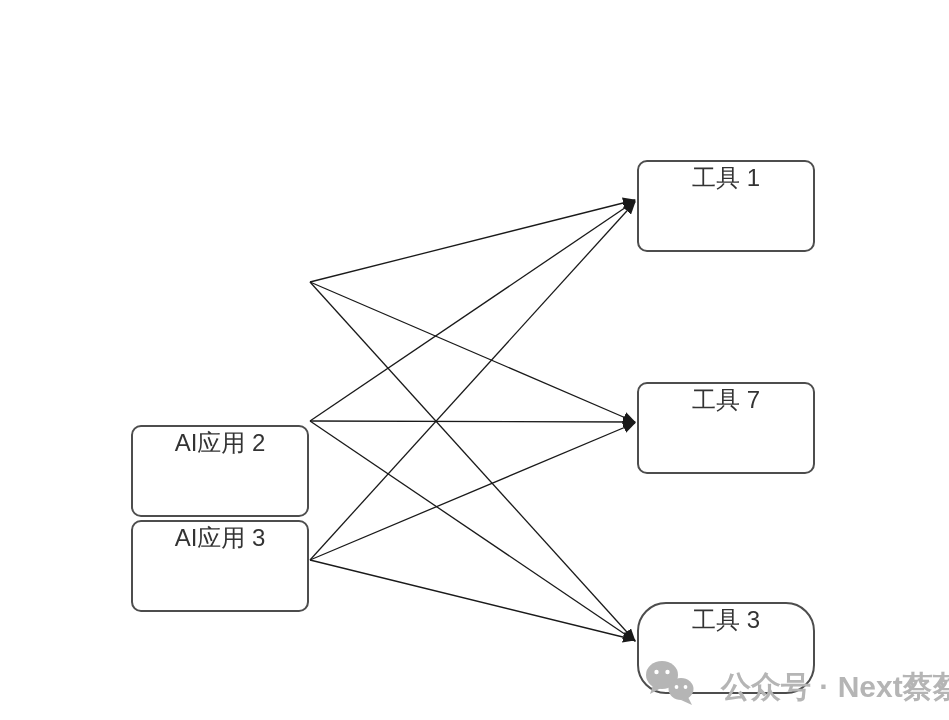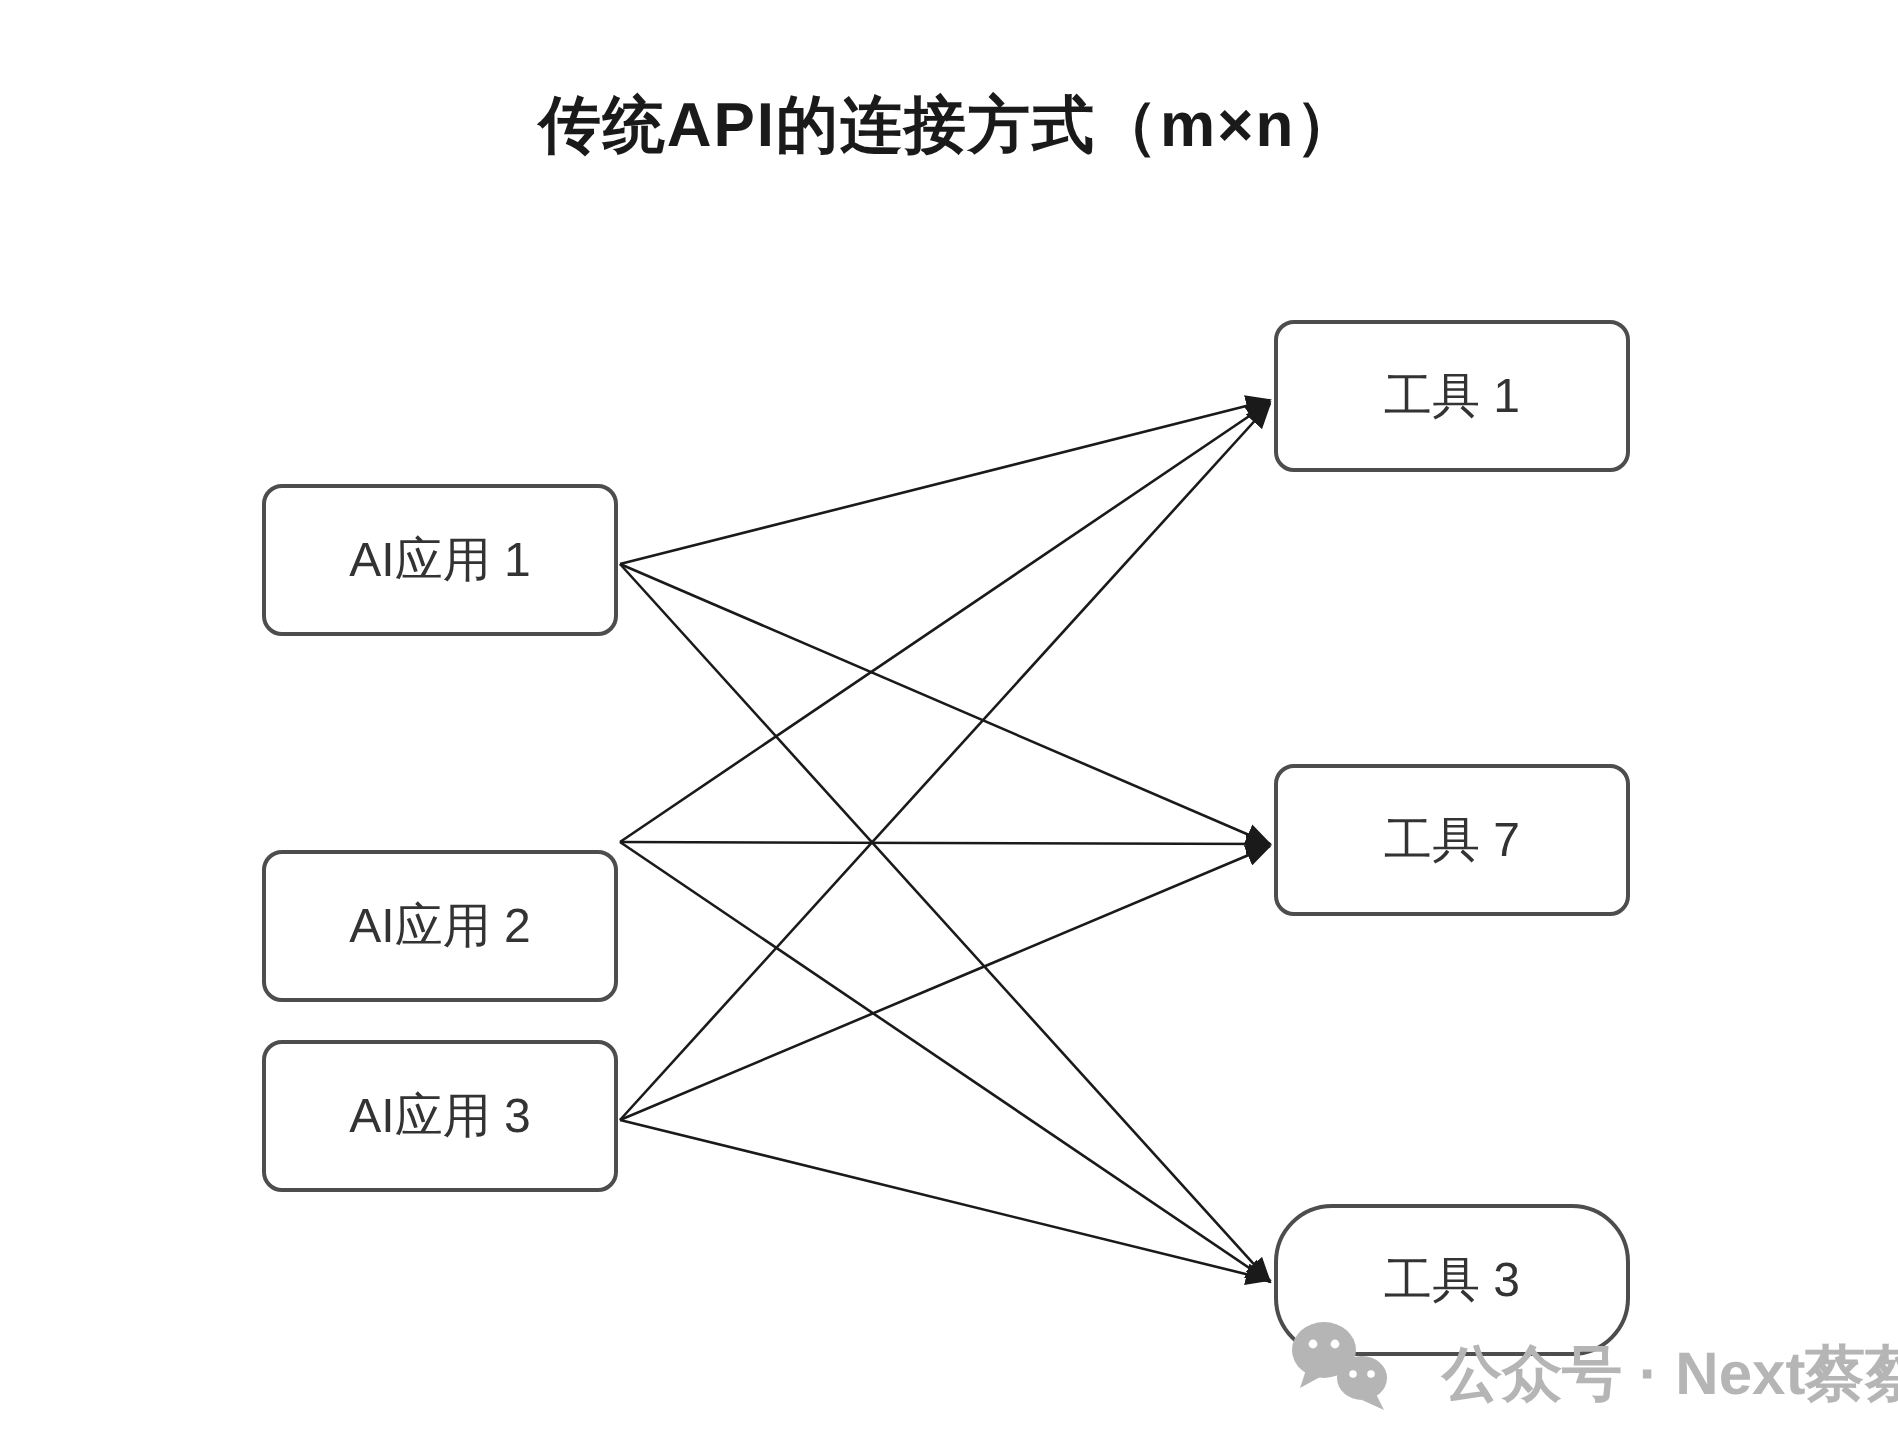--- a/index.html
+++ b/index.html
@@ -42,26 +42,26 @@
     width: 949px; height: 720px;
   }
   .edges line {
     stroke: var(--edge);
     stroke-width: 1.3;
   }
   .arrowhead { fill: var(--edge); }
   .node {
     position: absolute;
     width: 178px;
-    height: 76px;
+    height: 92px;
     background: var(--box-fill);
     border: 2px solid var(--box-border);
     border-radius: 10px;
     display: flex;
-    align-items: center;
+    align-items: flex-start;
     justify-content: center;
     font-size: 24px;
     color: var(--label);
   }
   .node-l1 { left: 131px; top: 242px; }
   .node-l2 { left: 131px; top: 381px; margin-top: 44px; }
   .node-l3 { left: 131px; top: 520px; }
   .node-r1 { left: 637px; top: 160px; }
   .node-r2 { left: 637px; top: 382px; }
   .node-r3 { left: 637px; top: 602px; border-radius: 29px; }
@@ -80,42 +80,38 @@
   }
   .wechat-icon { width: 54px; height: 50px; flex: 0 0 auto; }
   .wechat-icon .bubble { fill: var(--watermark); }
   .wechat-icon .eye { fill: var(--background); }
 </style>
 </head>
 <body>
 
 <div class="stage">
 
-  <h1 class="title">传统API的连接方式（m×n）</h1>
 
   <svg class="edges" width="949" height="720" viewBox="0 0 949 720" xmlns="http://www.w3.org/2000/svg">
     <defs>
       <marker id="arrow" markerUnits="userSpaceOnUse" markerWidth="13" markerHeight="11" refX="12" refY="5.5" orient="auto">
         <path class="arrowhead" d="M0,0 L13,5.5 L0,11 Z"></path>
       </marker>
     </defs>
     <line x1="310" y1="282" x2="635" y2="200" marker-end="url(#arrow)"></line>
     <line x1="310" y1="282" x2="635" y2="422" marker-end="url(#arrow)"></line>
     <line x1="310" y1="282" x2="635" y2="641" marker-end="url(#arrow)"></line>
     <line x1="310" y1="421" x2="635" y2="201" marker-end="url(#arrow)"></line>
     <line x1="310" y1="421" x2="635" y2="422" marker-end="url(#arrow)"></line>
     <line x1="310" y1="421" x2="635" y2="641" marker-end="url(#arrow)"></line>
     <line x1="310" y1="560" x2="635" y2="202" marker-end="url(#arrow)"></line>
     <line x1="310" y1="560" x2="635" y2="423" marker-end="url(#arrow)"></line>
     <line x1="310" y1="560" x2="635" y2="640" marker-end="url(#arrow)"></line>
   </svg>
 
-  <div class="node node-l1">
-    <span>AI应用 1</span>
-  </div>
   <div class="node node-l2">
     <span>AI应用 2</span>
   </div>
   <div class="node node-l3">
     <span>AI应用 3</span>
   </div>
 
   <div class="node node-r1">
     <span>工具 1</span>
   </div>

